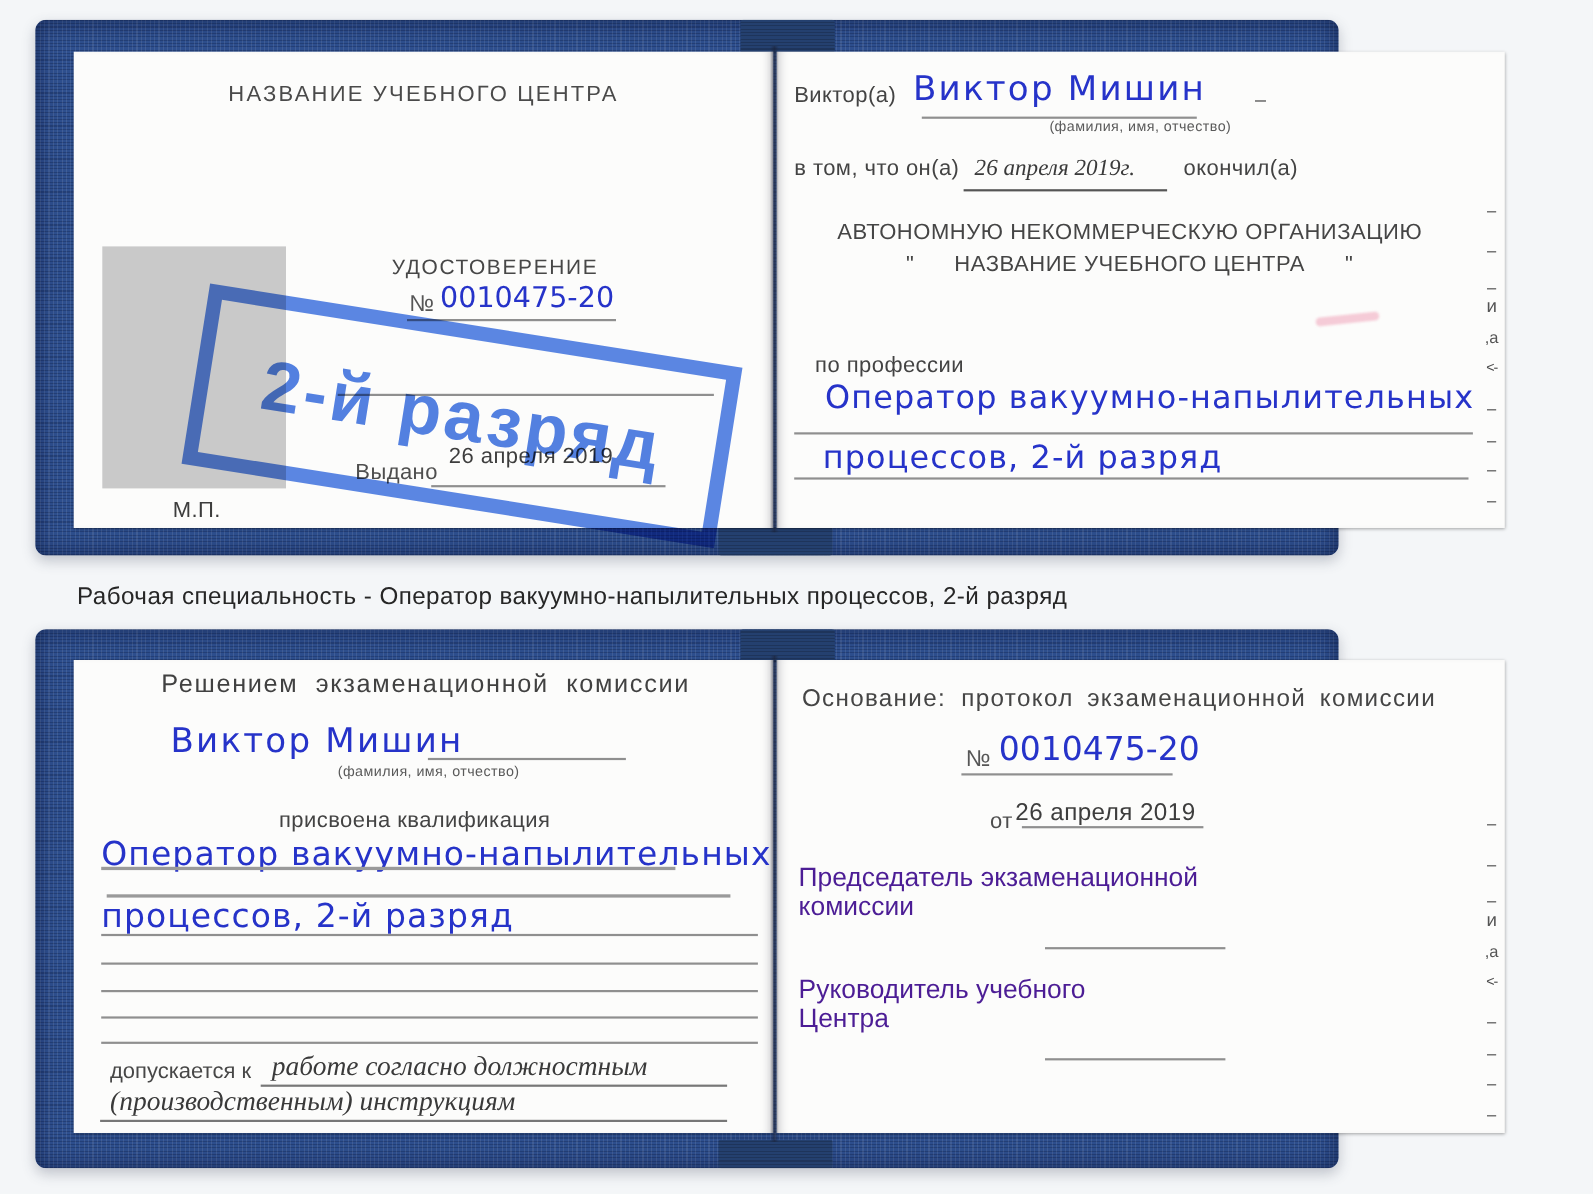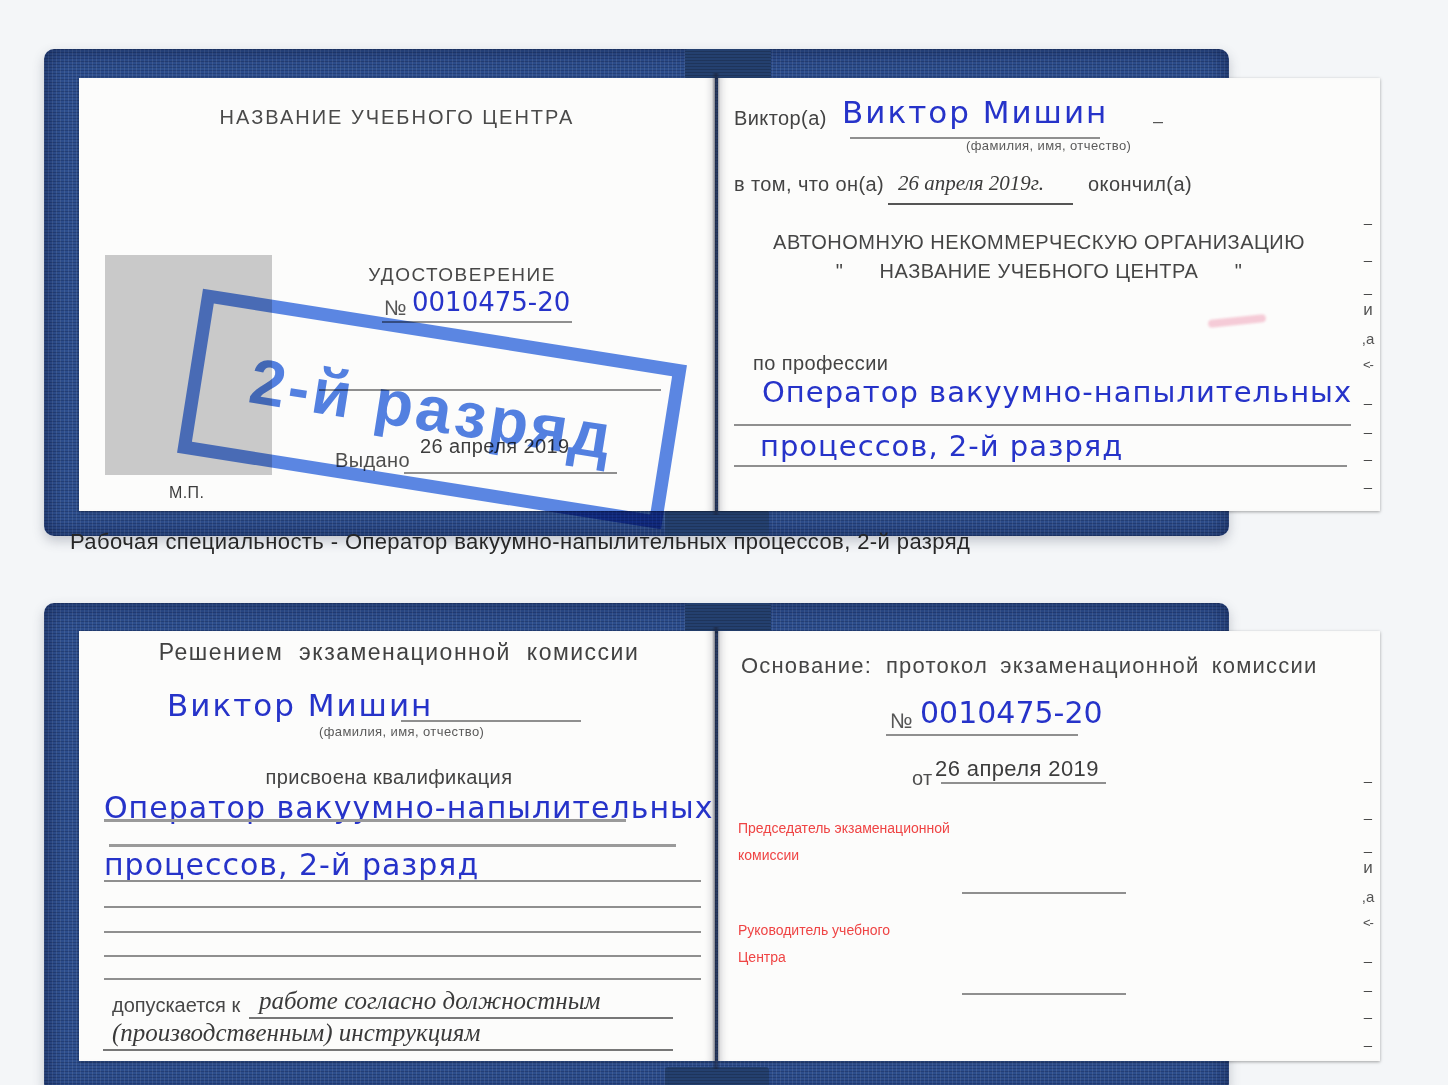--- a/index.html
+++ b/index.html
@@ -1,24 +1,24 @@
 <!DOCTYPE html>
 <html><head>
 <meta charset="utf-8">
 <style>
   html,body{margin:0;padding:0;background:#f3f5f7;}
   .screen{position:relative;width:1448px;height:1085px;background:#f4f6f8;overflow:hidden;
           font-family:"Liberation Sans",sans-serif;color:#3f3f3f;}
   
-  .book{position:absolute;left:44px;width:1185px;border-radius:10px;
+  .book{position:absolute;left:32px;width:1185px;border-radius:10px;
         background:
           repeating-linear-gradient(90deg, rgba(255,255,255,0.09) 0 1px, rgba(255,255,255,0) 1px 4px),
           repeating-linear-gradient(0deg, rgba(8,22,58,0.28) 0 1px, rgba(8,22,58,0) 1px 3px),
           #2e4f8e;
-        box-shadow: inset 0 0 20px rgba(0,5,35,.5), 0 5px 12px rgba(60,70,90,.28); margin-top: 31px;}
+        box-shadow: inset 0 0 20px rgba(0,5,35,.5), 0 5px 12px rgba(60,70,90,.28);}
   .book-top{top:18px;height:487px;}
   .book-bottom{top:572px;height:490px;}
   .tab{position:absolute;width:86px;height:30px;border-radius:3px;
        background:repeating-linear-gradient(0deg, rgba(0,0,0,0.18) 0 1px, rgba(0,0,0,0) 1px 3px),#24406f;}
   .tab-t{left:641px;top:0;}
   .tab-b{left:621px;bottom:0;width:104px;height:26px;}
   
   .page{position:absolute;background:#fcfcfb;box-shadow:0 1px 3px rgba(0,0,0,.35);}
   .book-top .page{top:29px;height:433px;}
   .book-bottom .page{top:28px;height:430px;}
@@ -37,21 +37,21 @@
   .rule-light{background:#adadad;}
   .rule-thick{height:3px;background:#9a9a9a;}
   
   .tl-center-name{left:0;top:28px;width:100%;text-align:center;}
   .tl-photo{left:26px;top:177px;width:167px;height:220px;background:#c9c9c9;}
   .tl-doctype{left:233px;top:186px;width:300px;text-align:center;font-size:19px;letter-spacing:1.5px;color:#474747;}
   .tl-numsign{left:305px;top:218px;font-size:21px;color:#565656;}
   .tl-numval{left:333px;top:209px;font-size:26px;}
   .tl-issued-date{left:341px;top:357px;font-size:20px;color:#3d3d3d;}
   .tl-issued-label{left:256px;top:371px;color:#4e4e4e;}
-  .tl-seal{left:90px;top:406px;font-size:16px;color:#3d3d3d;}
+  .tl-seal{left:90px;top:406px;font-size:20px;color:#3d3d3d;}
   .stamp{left:108px;top:248px;width:464px;height:140px;border:13px solid rgba(69,119,226,.88);
          transform:rotate(9deg);display:flex;align-items:center;justify-content:center;
          mix-blend-mode:multiply;}
   .stamp-text{font-size:64px;font-weight:bold;letter-spacing:3px;color:rgba(69,119,226,.92);white-space:nowrap;}
   
   .tr-received{left:16px;top:29px;}
   .tr-name{left:124px;top:16px;font-size:31px;letter-spacing:2px;}
   .tr-dash{left:435px;top:33px;color:#555;font-size:18px;}
   .tr-caption{left:248px;top:60px;width:162px;text-align:center;}
   .tr-intro{left:16px;top:95px;}
@@ -80,21 +80,21 @@
   .bl-adm1{left:180px;top:356px;font-size:25px;}
   .bl-adm2{left:33px;top:388px;font-size:25px;}
   
   .br-basis{left:23px;top:22px;font-size:22px;letter-spacing:1.2px;word-spacing:5px;
             color:#454545;white-space:nowrap;}
   .br-basis .gap{display:inline-block;width:14px;}
   .br-numsign{left:172px;top:78px;font-size:21px;color:#565656;}
   .br-numval{left:202px;top:64px;font-size:30px;}
   .br-from{left:194px;top:136px;color:#4e4e4e;}
   .br-date{left:217px;top:125px;font-size:22px;color:#3d3d3d;}
-  .br-block{line-height:27px;font-size:14px;color:#ef4444;white-space:nowrap;}
+  .br-block{line-height:27px;font-size:24px;color:#4c1d95;white-space:nowrap;}
   .br-chair{left:20px;top:184px;}
   .br-head{left:20px;top:286px;}
   
   .edge-marks{position:absolute;left:638px;top:136px;width:24px;height:290px;}
   .book-bottom .edge-marks{top:141px;}
   .em{position:absolute;left:0;width:24px;text-align:center;font-size:15px;color:#4a4a4a;}
   .em0{top:0;} .em1{top:37px;} .em2{top:70px;}
   .em3{top:86px;font-size:17px;color:#545454;}
   .em4{top:116px;font-size:15px;color:#545454;}
   .em5{top:143px;font-size:13px;letter-spacing:-1px;}

